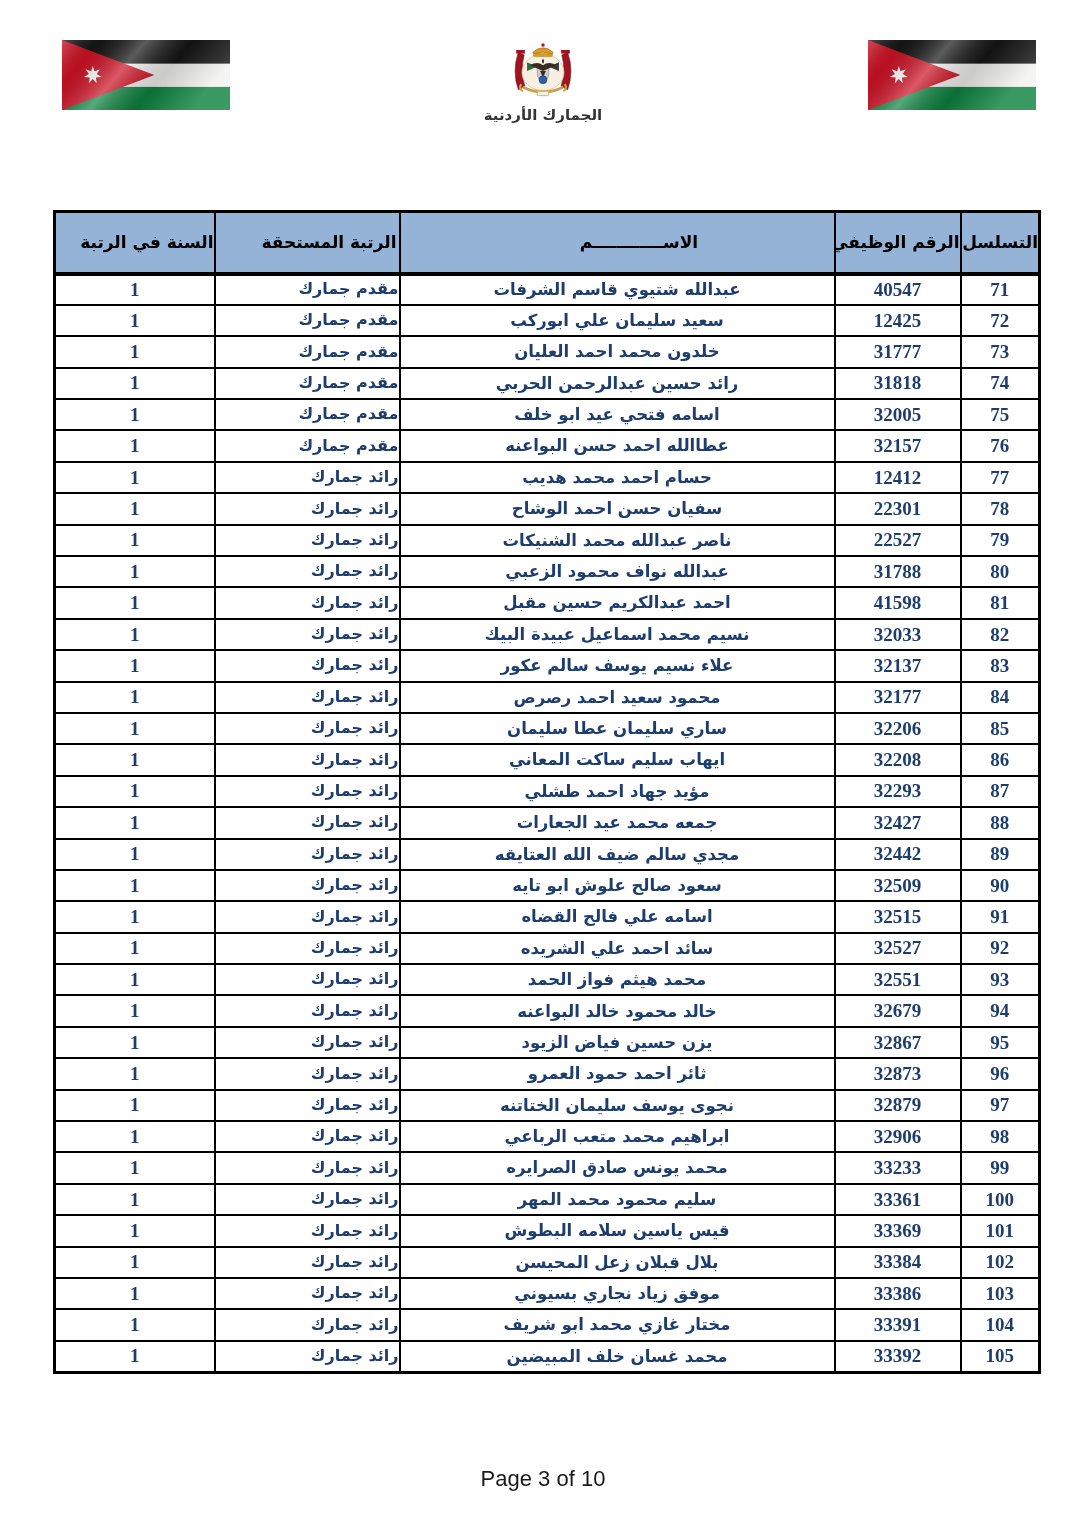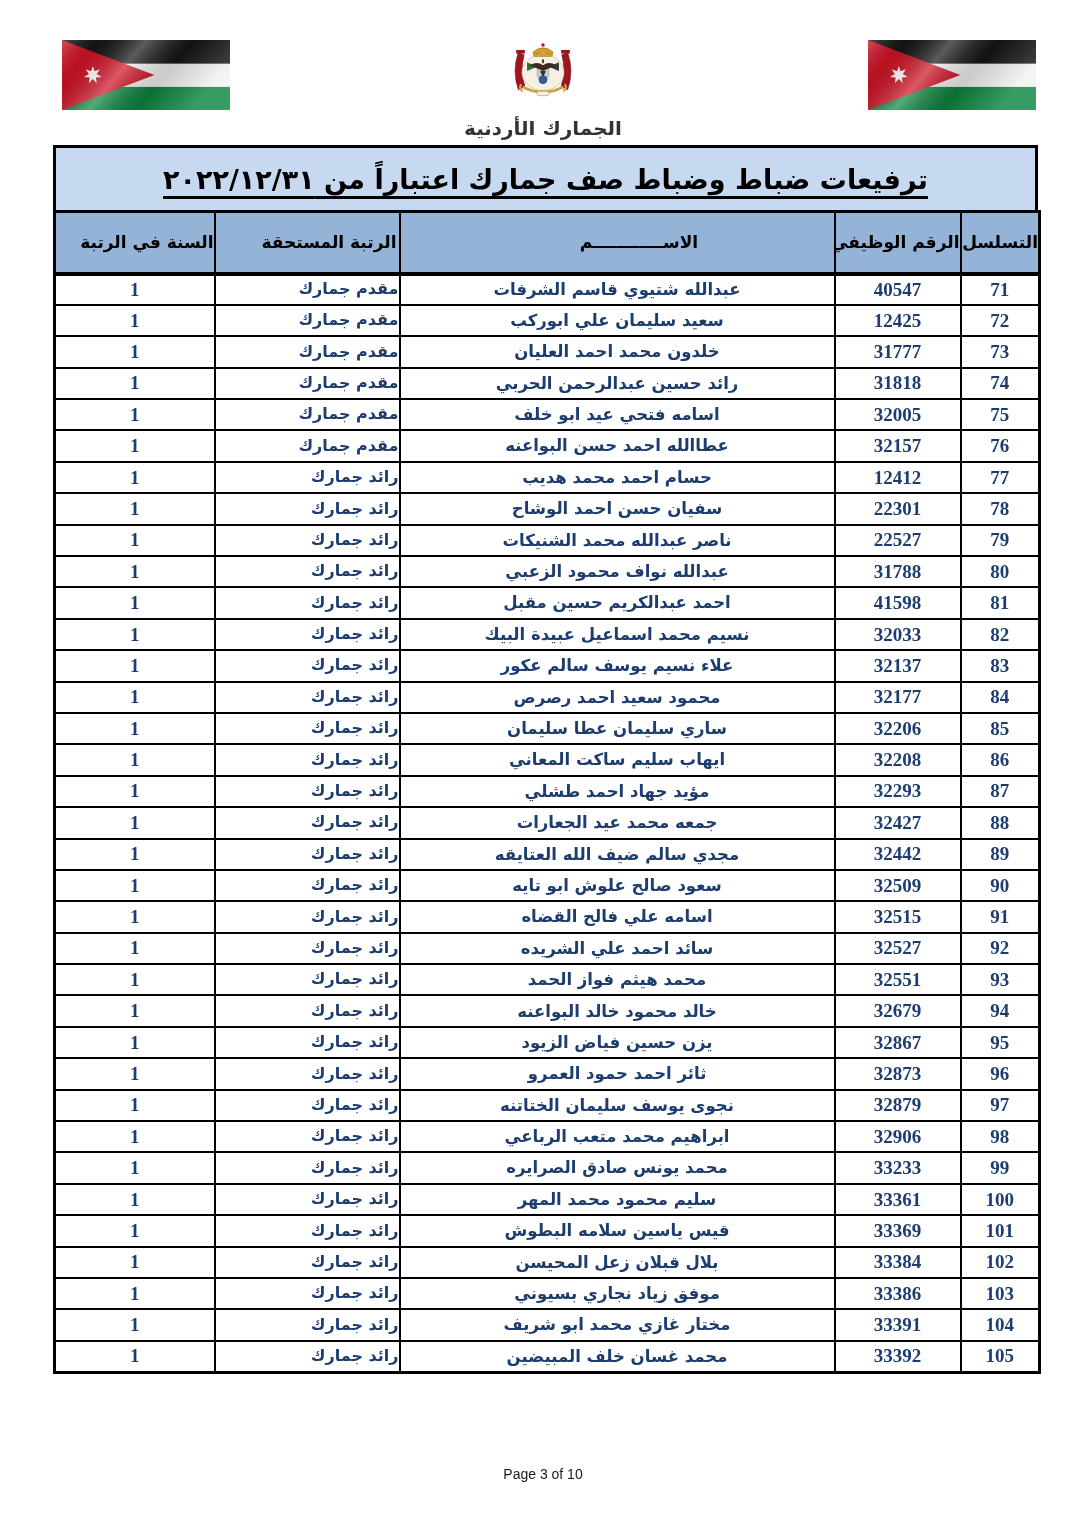--- a/index.html
+++ b/index.html
@@ -10,21 +10,21 @@
   }
 
   
   .top-header { position:absolute; top:40px; left:0; width:1086px; height:96px; }
   .flag { position:absolute; top:0; width:172px; height:70px; display:block; }
   .flag-left  { left:60px; }
   .flag-right { left:866px; }
   .emblem-wrap { position:absolute; left:0; top:2px; width:1086px; text-align:center; }
   .emblem-svg { display:block; margin:0 auto; width:112px; height:58px; }
   .emblem-caption {
-    margin-top:16px; font-size:20px; font-weight:bold; color:#333333;
+    margin-top:6px; font-size:15px; font-weight:bold; color:#333333;
     letter-spacing:1px; transform:scaleY(.95); direction:rtl;
   }
 
   
   .title-box {
     position:absolute; left:53px; top:145px; width:985px; height:68px;
     background:#c6d9f0; border:3px solid #000;
     display:flex; align-items:center; justify-content:center; direction:rtl;
   }
   .title-text {
@@ -49,21 +49,21 @@
     border:2px solid #000; height:31.4px; text-align:center; vertical-align:middle;
     background:#fff; line-height:1.05; white-space:nowrap; overflow:hidden;
   }
   td.cell-name  { font-family:"DejaVu Sans", sans-serif; font-weight:bold; color:#1d3d6e; font-size:16.5px; }
   td.cell-rank  { font-family:"DejaVu Sans", sans-serif; font-weight:bold; color:#1d3d6e; font-size:16px;text-align:right; }
   td.cell-num   { font-family:"Liberation Serif","DejaVu Serif", serif; font-weight:bold; color:#1d3d6e; font-size:19px; direction:ltr; }
 
   
   .page-footer {
     position:absolute; top:1466px; left:0; width:1086px; text-align:center;
-    font-family:"Liberation Sans", sans-serif; font-size:14px; color:#1a1a1a;
+    font-family:"Liberation Sans", sans-serif; font-size:22px; color:#1a1a1a;
   }
 </style>
 </head>
 <body>
 
 <div class="page">
 
   <div class="top-header">
 
     <svg class="flag flag-left" viewBox="0 0 240 100">
@@ -119,23 +119,20 @@
     <svg class="flag flag-right" viewBox="0 0 240 100">
       <rect x="0" y="0" width="240" height="34" fill="#161616"></rect>
       <rect x="0" y="34" width="240" height="33" fill="#f2f2f0"></rect>
       <rect x="0" y="67" width="240" height="33" fill="#0e8540"></rect>
       <polygon points="0,0 132,50 0,100" fill="#cd1225"></polygon>
       <polygon transform="translate(44,50)" fill="#ffffff" points="0,-13 2.5,-5.2 10.2,-8.1 5.6,-1.3 12.7,2.9 4.5,3.6 5.6,11.7 0,5.8 -5.6,11.7 -4.5,3.6 -12.7,2.9 -5.6,-1.3 -10.2,-8.1 -2.5,-5.2"></polygon>
       <rect x="0" y="0" width="240" height="100" fill="url(#wave)"></rect>
     </svg>
   </div>
 
-  <div class="title-box">
-    <span class="title-text">ترفيعات ضباط وضباط صف جمارك اعتباراً من ٢٠٢٢/١٢/٣١</span>
-  </div>
 
   <table class="data-table">
     <colgroup>
       <col style="width:79px">
       <col style="width:126px">
       <col style="width:435px">
       <col style="width:185px">
       <col style="width:160px">
     </colgroup>
     <thead>

